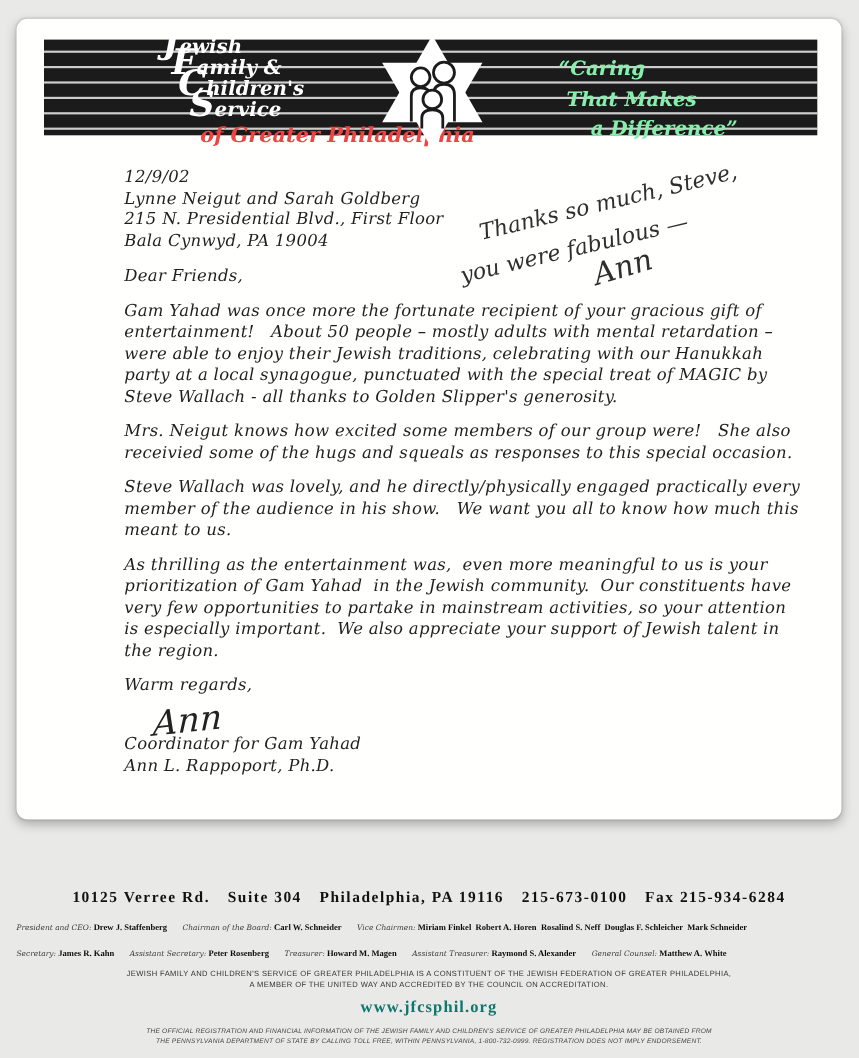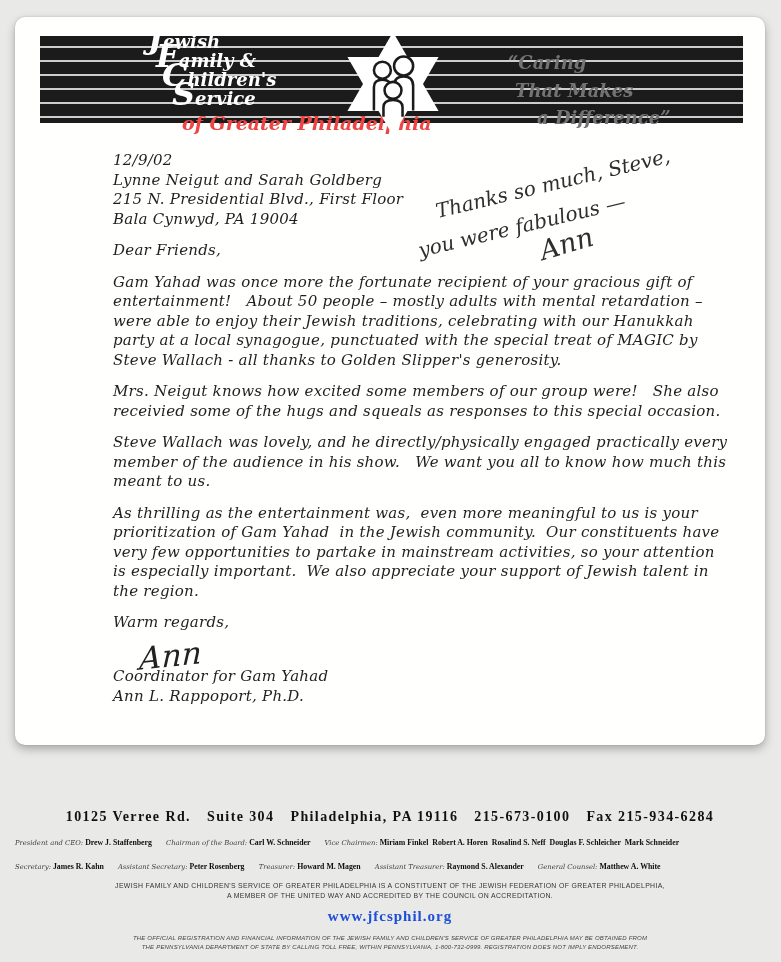--- a/index.html
+++ b/index.html
@@ -11,21 +11,21 @@
   .banner{position:absolute;left:25px;top:19px;width:703px;height:87px;background:#1b1b1b;}
   .stripe{position:absolute;left:0;right:0;height:2px;background:rgba(255,255,255,.78);}
   .s0{top:10px}.s1{top:24px}.s2{top:38px}.s3{top:52px}.s4{top:66px}.s5{top:80px}
   .org-line{position:absolute;white-space:nowrap;color:#fff;line-height:19px;}
   .org-line .init{font-family:"DejaVu Serif",serif;font-style:italic;font-weight:bold;font-size:32px;}
   .org-line .rest{font-family:"DejaVu Serif",serif;font-style:italic;font-weight:bold;font-size:18px;}
   .ol0{left:108px;top:-8px}.ol1{left:116px;top:11px}.ol2{left:122px;top:30px}.ol3{left:132px;top:49px}
   .org-sub{position:absolute;left:142px;top:76px;color:#ef4444;font-style:italic;font-weight:bold;
            font-size:19px;white-space:nowrap;}
   .star{position:absolute;left:294px;top:-5px;width:118px;height:106px;}
-  .tag-line{position:absolute;color:#737373;font-style:italic;font-weight:bold;font-size:18px;white-space:nowrap;}
+  .tag-line{position:absolute;color:#86efac;font-style:italic;font-weight:bold;font-size:18px;white-space:nowrap;}
   .tl0{left:468px;top:16px}.tl1{left:475px;top:44px}.tl2{left:497px;top:71px}
   
   .annotation{position:absolute;left:398px;top:148px;width:330px;transform:rotate(-13.5deg);
               font-style:italic;color:#2e2e2e;font-size:20px;line-height:26px;}
   .ann-l1{margin-left:26px;white-space:nowrap;}
   .ann-l2{margin-top:8px;white-space:nowrap;}
   .ann-sig{font-size:27px;margin-left:118px;margin-top:-2px;transform:rotate(-3deg);}
   
   .letterbody{position:absolute;left:98px;top:134px;width:628px;font-style:italic;
               font-size:15px;line-height:19.5px;color:#1f1f1f;letter-spacing:.25px;}
@@ -37,21 +37,21 @@
   .footer{position:absolute;left:0;top:792px;width:100%;color:#111;}
   .addr-row{display:flex;justify-content:center;gap:16px;font-family:"Liberation Serif",serif;
             font-weight:bold;font-size:14px;letter-spacing:1.4px;white-space:nowrap;}
   .board{text-align:left;margin-top:9px;line-height:12px;white-space:nowrap;}
   .board .role{font-style:italic;font-family:"DejaVu Serif",serif;font-size:6.8px;color:#3a3a3a;margin-right:2px;}
   .board .bname{font-family:"Liberation Serif",serif;font-weight:bold;font-size:7.8px;color:#0d0d0d;
                 margin-right:9px;white-space:pre;}
   .affil{text-align:center;margin-top:8px;font-family:"Liberation Sans",sans-serif;font-size:6.9px;
          color:#333;letter-spacing:.35px;line-height:9.5px;}
   .website{text-align:center;margin-top:8px;font-family:"Liberation Serif",serif;font-weight:bold;
-           font-size:15px;letter-spacing:1px;color:#1d4ed8;}
+           font-size:15px;letter-spacing:1px;color:#0f766e;}
   .reg{text-align:center;margin-top:9px;font-family:"Liberation Sans",sans-serif;font-style:italic;
        font-size:6px;color:#444;line-height:8.5px;letter-spacing:.2px;}
 </style>
 </head>
 <body>
 
 <div class="stage">
   <div class="paper">
 
     <div class="banner">

